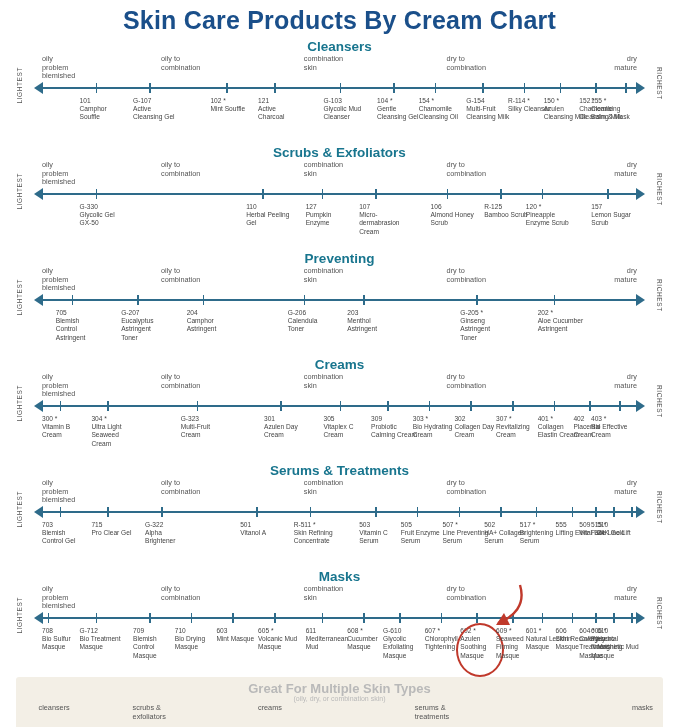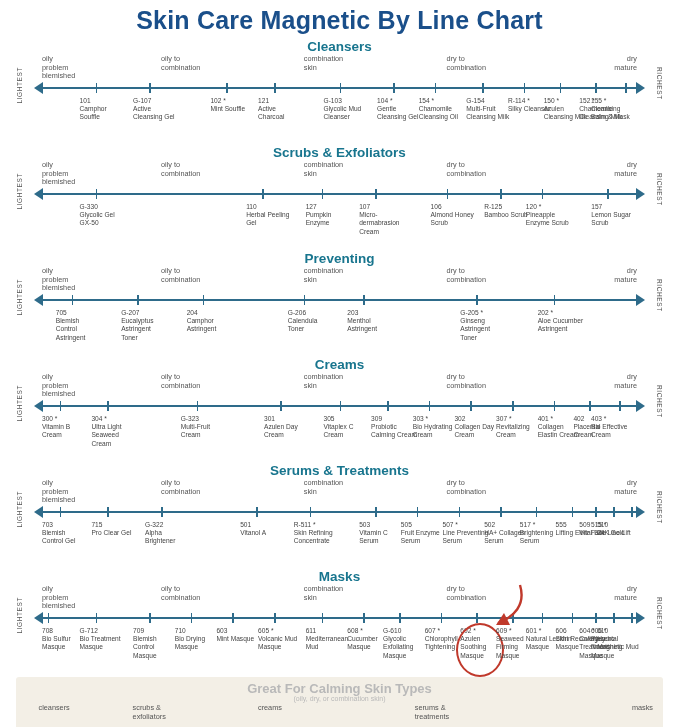--- a/index.html
+++ b/index.html
@@ -135,21 +135,21 @@
     border:2px solid #c0392b;
     border-radius:50%;
     width:44px;height:50px;
     pointer-events:none;
   }
   svg.arrow-anno{position:absolute;pointer-events:none;}
 </style>
 </head>
 <body>
 
-<div class="title">Skin Care Magnetic By Line Chart</div>
+<div class="title">Skin Care Products By Cream Chart</div>
 
 <div id="bands">
     <div class="band">
       <div class="band-title">Cleansers</div>
       <div class="zone-row">
         <div class="zone" style="left: 0%;">oily
 problem
 blemished</div>
         <div class="zone" style="left: 20%;">oily to
 combination</div>
@@ -646,21 +646,21 @@
         </div>
         <div class="item" style="left: auto; right: 0px;">
           <div class="code">606 *</div>
           <div class="pname">Placental Nourishing Masque</div>
         </div>
       </div>
     </div>
   </div>
 
 <div class="legend-box">
-  <div class="legend-title">Great For Calming Skin Types</div>
+  <div class="legend-title">Great For Multiple Skin Types</div>
   <div class="legend-sub">(oily, dry, or combination skin)</div>
   <div class="legend-cats" id="legend-cats">
       <div class="legend-cat" style="left: 2%;">cleansers</div>
       <div class="legend-cat" style="left: 17%;">scrubs &amp;
 exfoliators</div>
       <div class="legend-cat" style="left: 37%;">creams</div>
       <div class="legend-cat" style="left: 62%;">serums &amp;
 treatments</div>
       <div class="legend-cat" style="left: auto; right: 0px; text-align: right;">masks</div>
     </div>

